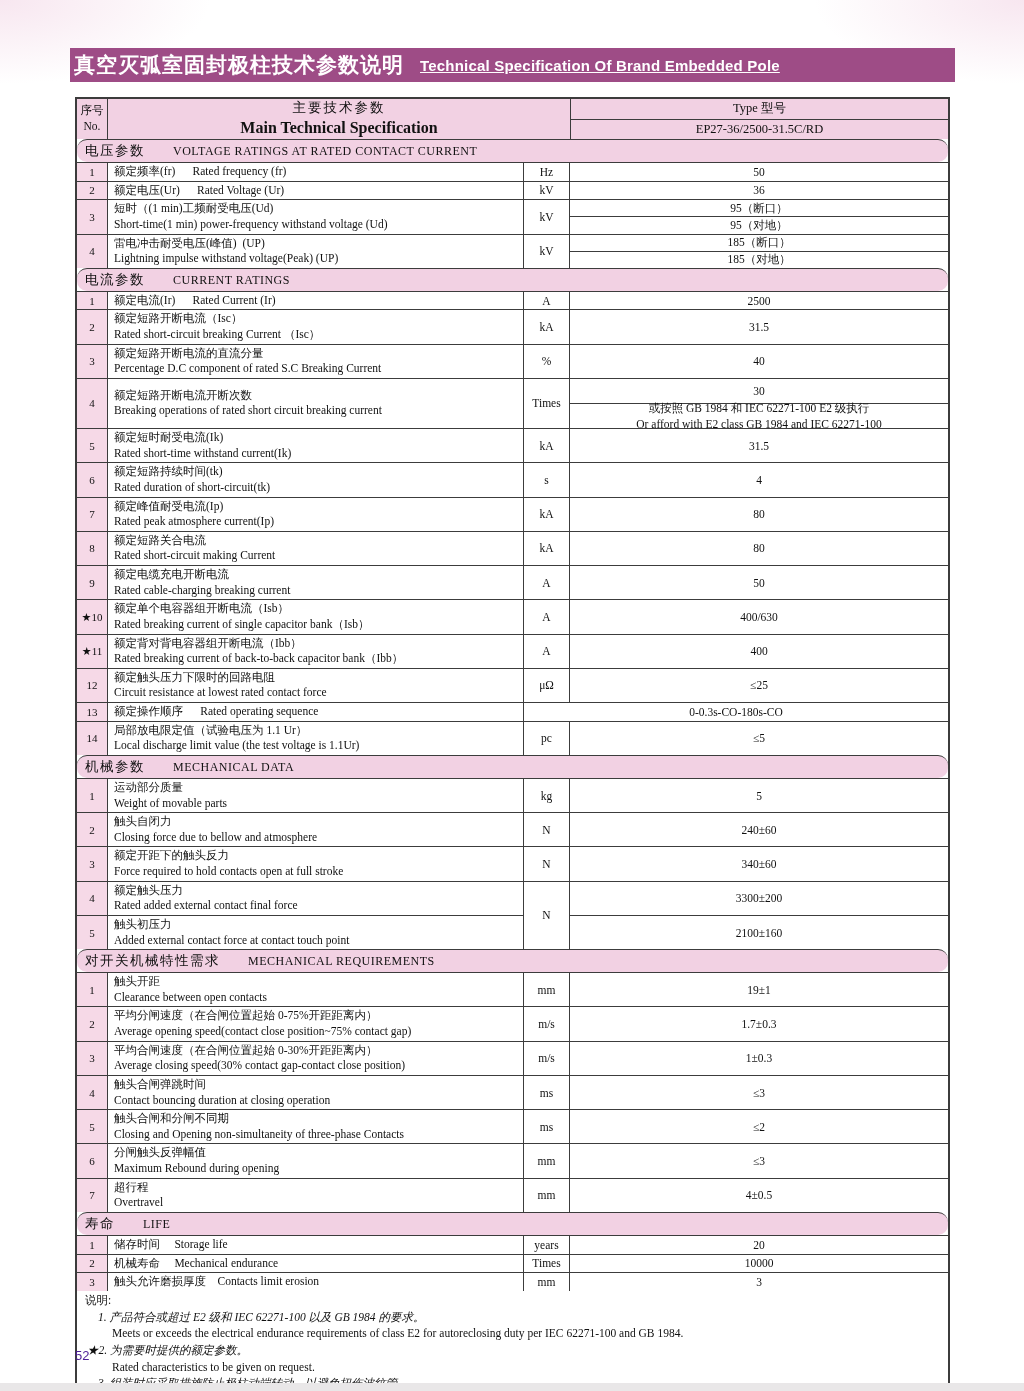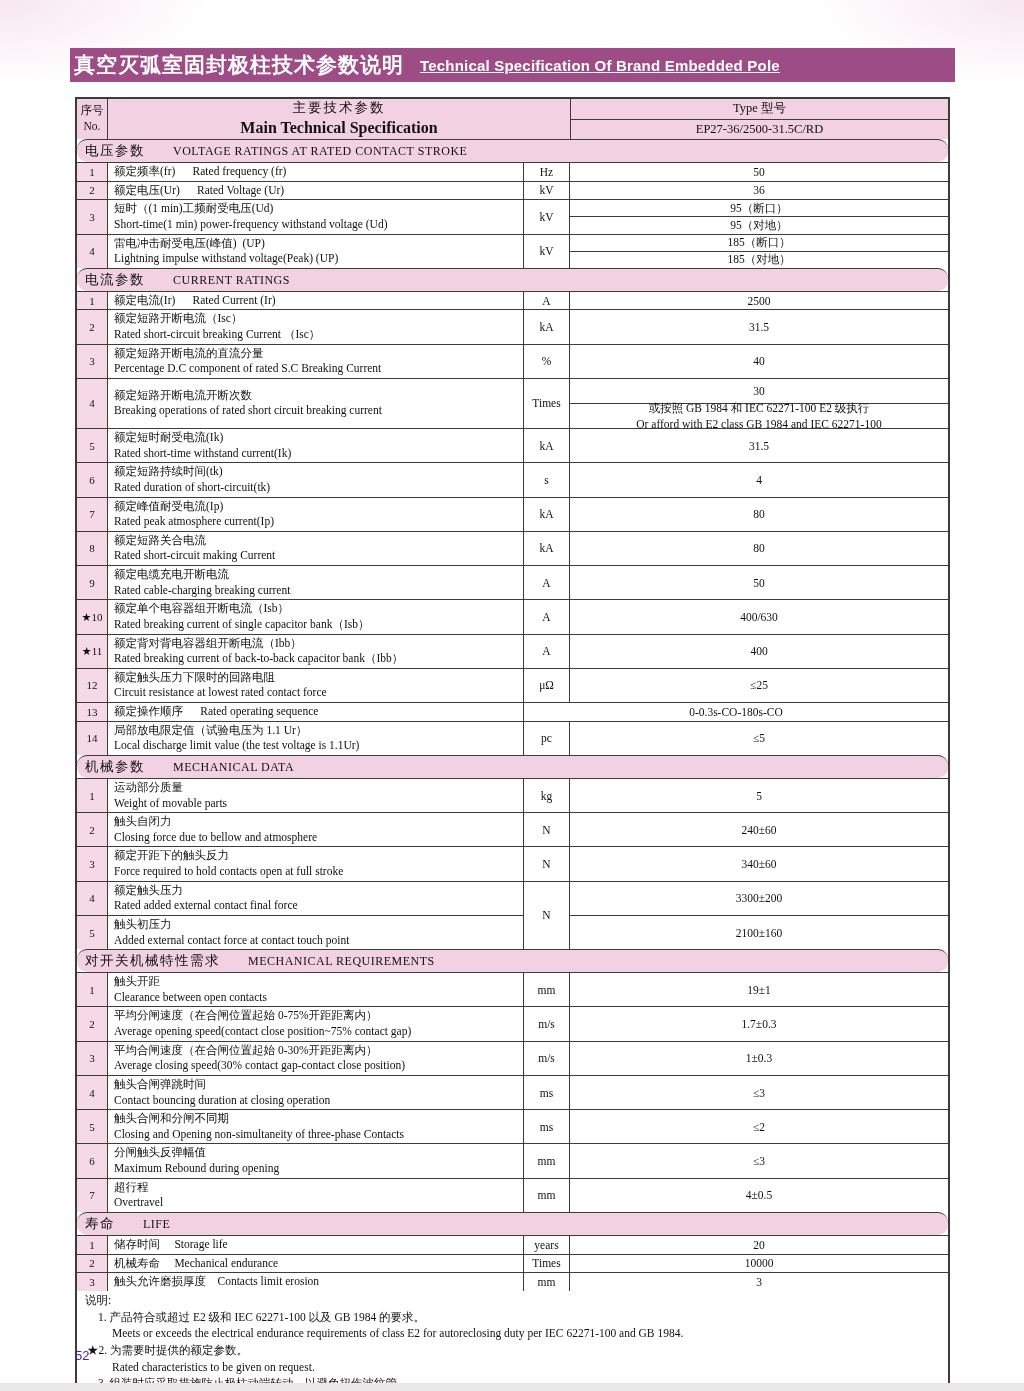--- a/index.html
+++ b/index.html
@@ -105,21 +105,21 @@
   }
 
   
   .notes{
     position:absolute;left:75px;width:875px;
     border:2px solid var(--bd);border-top:none;
     padding:1px 8px 8px 8px;
     background:#fff;
   }
   .note-line{font-size:11.5px;line-height:1.45;white-space:pre-wrap;}
-  .note-line.i1{margin-left:13px;}
+  .note-line.i1{margin-left:13px;font-style:italic;}
   .note-line.i1.star{margin-left:2px;}
   .note-line.i2{margin-left:27px;}
 
   .page-number{
     position:absolute;left:75px;top:1348px;
     font-family:"Liberation Sans","DejaVu Sans",sans-serif;font-size:13px;color:#4c1d95;
   }
 </style>
 </head>
 <body>
@@ -142,21 +142,21 @@
         <div class="th-main-en">Main Technical Specification</div>
       </div>
       <div class="th-type">
         <div class="th-type-label">Type 型号</div>
         <div class="th-type-value">EP27-36/2500-31.5C/RD</div>
       </div>
     </div>
     <div id="table-body">
         <div class="sec-row">
           <div class="sec-cn">电压参数</div>
-          <div class="sec-en">VOLTAGE RATINGS AT RATED CONTACT STROKE</div>
+          <div class="sec-en">VOLTAGE RATINGS AT RATED CONTACT CURRENT</div>
         </div>
         <div class="row">
           <div class="cell no">1</div>
           <div class="cell desc">
             <div class="dline">额定频率(fr)      Rated frequency (fr)</div>
           </div>
           <div class="cell unit">Hz</div>
           <div class="cell val">50</div>
         </div>
         <div class="row">

